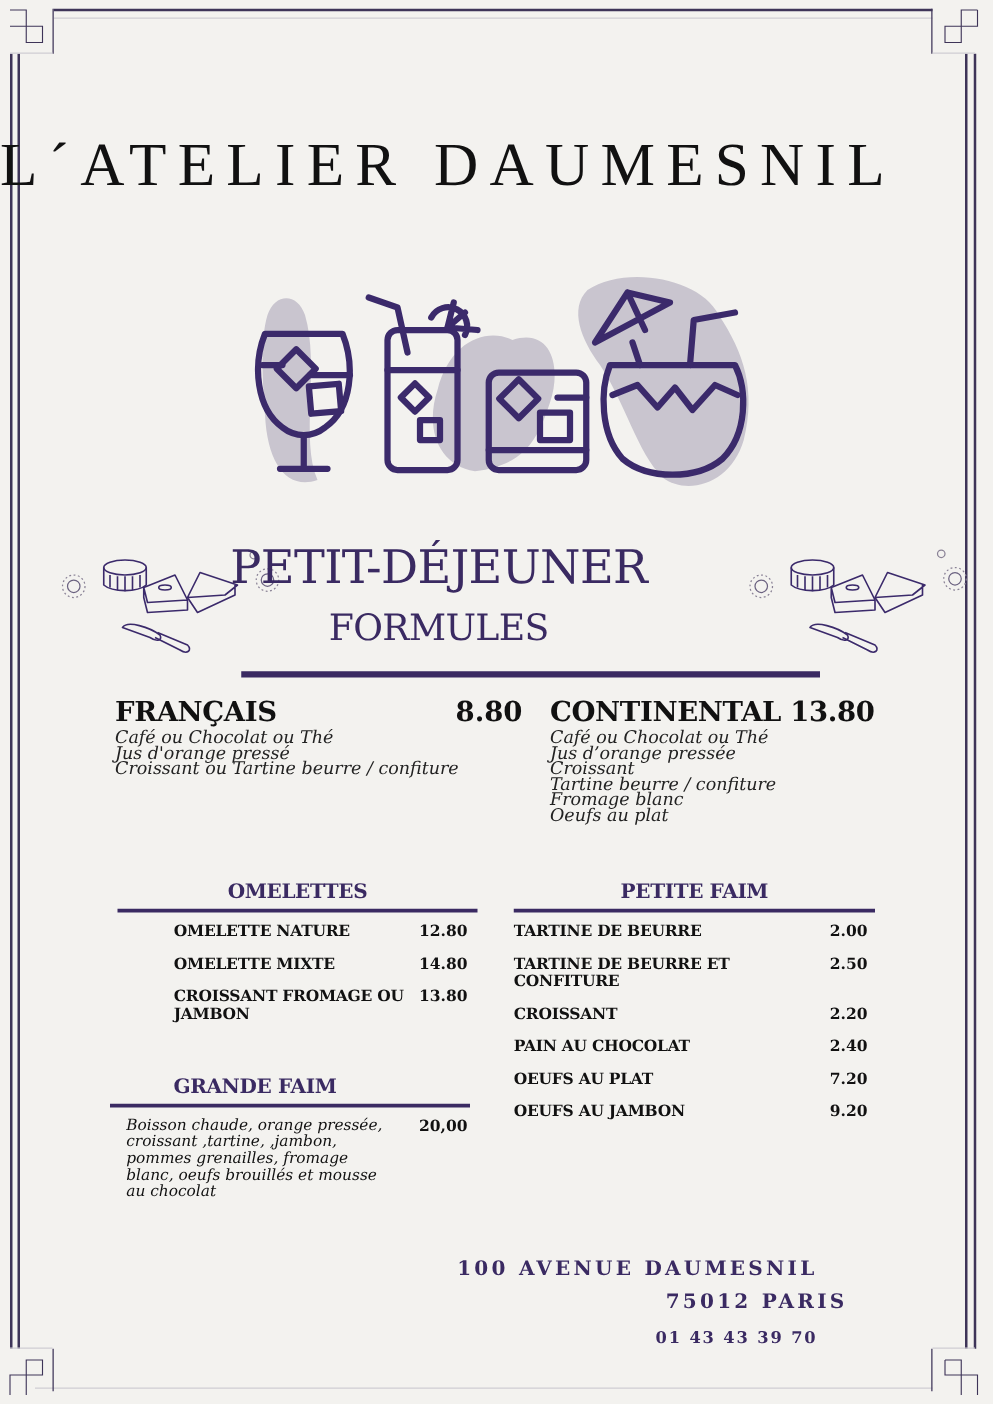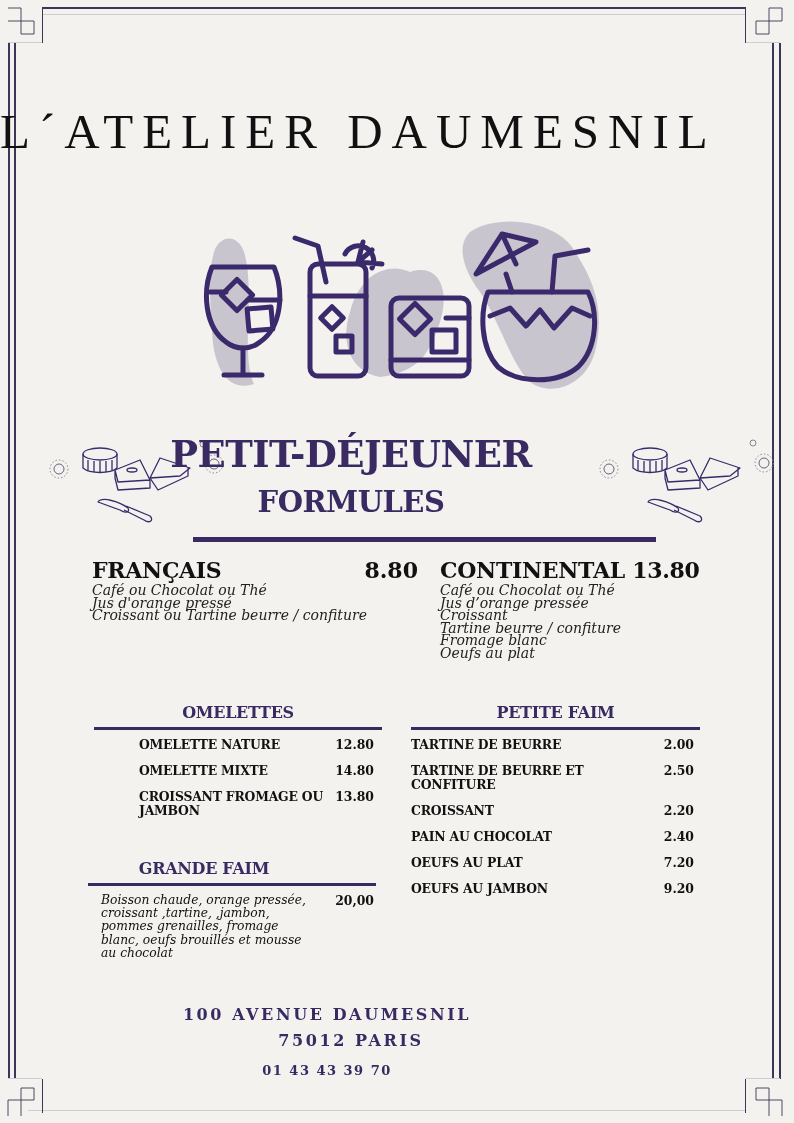--- a/index.html
+++ b/index.html
@@ -15,21 +15,21 @@
     font-family: "Liberation Serif", serif; font-size: 49px; letter-spacing: 9px;
     color: #111; font-weight: normal;
   }
 
   .drinks { position: absolute; left: 200px; top: 212px; width: 420px; height: 190px; }
   .sandwich { position: absolute; width: 120px; height: 85px; }
   .sparkle { position: absolute; }
 
   .h-main {
     position: absolute; left: 0; width: 702px; text-align: center;
-    font-family: "DejaVu Serif", serif; font-weight: bold; color: #3a2a62;
+    font-family: "DejaVu Serif", serif; font-weight: normal; color: #3a2a62;
   }
   .h1 { top: 432px; font-size: 37px; letter-spacing: -0.5px; }
   .h2 { top: 485px; font-size: 29px; letter-spacing: -0.5px; }
   .main-rule { position: absolute; left: 193px; top: 537px; width: 463px; height: 5px; background: #3a2a62; }
 
   .formule { position: absolute; }
   .formule .fname { font-family: "DejaVu Serif", serif; font-weight: bold; font-size: 22px; color: #111; line-height: 28px; letter-spacing: -0.3px; }
   .formule .fprice { position: absolute; top: 0; font-family: "DejaVu Serif", serif; font-weight: bold; font-size: 22px; line-height: 28px; }
   .formule .fdesc { font-family: "DejaVu Serif", serif; font-style: italic; font-size: 14px; line-height: 12.6px; color: #222; }
 
@@ -38,21 +38,21 @@
     text-align: center; font-family: "DejaVu Serif", serif; font-weight: bold;
     font-size: 16px; color: #3a2a62; letter-spacing: -0.3px; height: 24px; line-height: 24px;
   }
   .sec-rule { height: 3px; background: #3a2a62; margin-top: 2px; }
   .items { margin-top: 8px; }
   .item { display: flex; justify-content: space-between; font-family: "DejaVu Serif", serif; font-weight: bold; font-size: 12.4px; line-height: 13.5px; margin-bottom: 12.5px; color: #111; }
   .item .iname { width: 210px; letter-spacing: -0.2px; }
   .item .iprice { text-align: center; }
   .gf-desc { font-style: italic; font-weight: normal; font-size: 12.3px; line-height: 13.2px; width: 215px; }
 
-  .footer { position: absolute; left: 0; width: 654px; text-align: center; color: #3a2a62; font-family: "DejaVu Serif", serif; font-weight: bold; }
+  .footer { position: absolute; left: 0; width: 654px; text-align: right; color: #3a2a62; font-family: "DejaVu Serif", serif; font-weight: bold; }
   .addr1 { top: 1005px; font-size: 16px; letter-spacing: 2.6px; }
   .addr2 { top: 1031px; font-size: 16px; letter-spacing: 2.6px; margin-left: 24px; }
   .phone { top: 1063px; font-size: 13px; letter-spacing: 1.5px; }
 </style>
 </head>
 <body>
 
 <div>
 
   <div class="ln" style="left:43px;top:7px;width:703px;height:2px;"></div>

